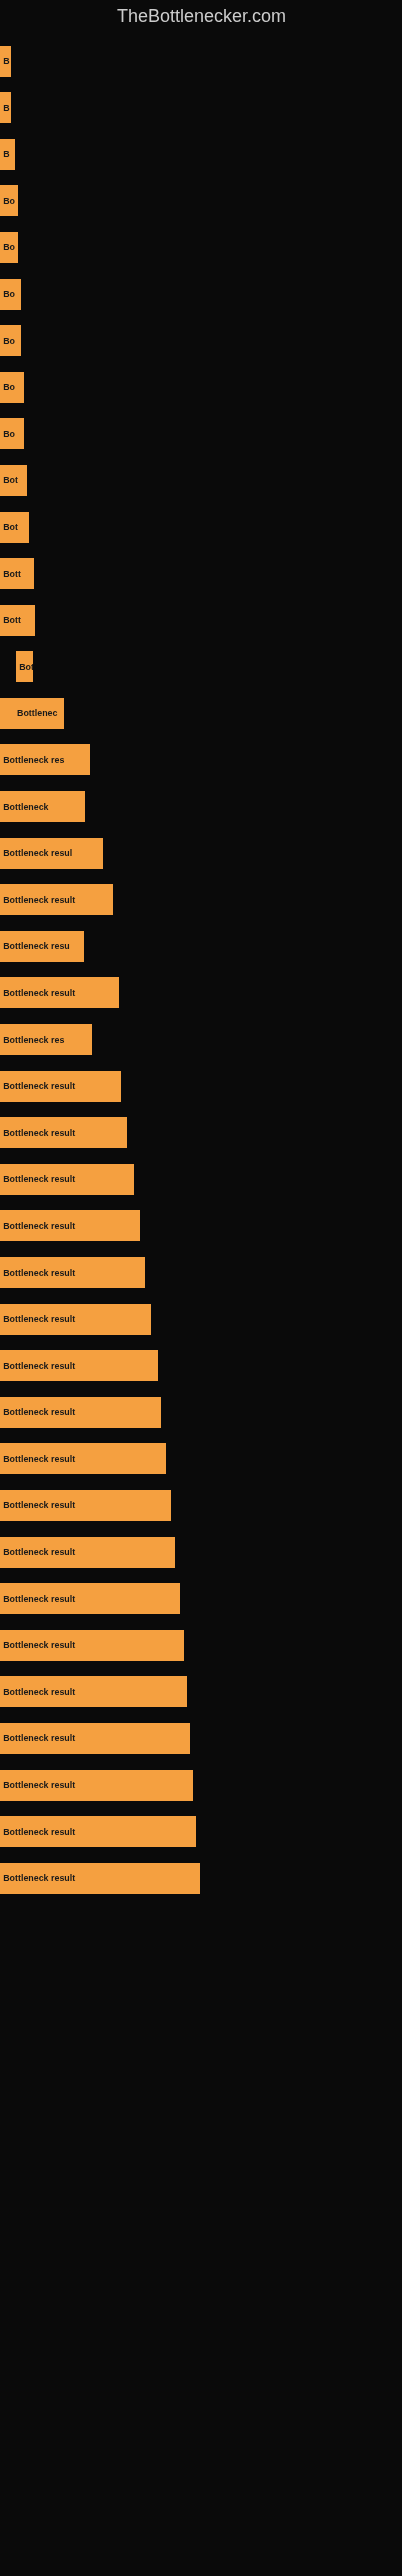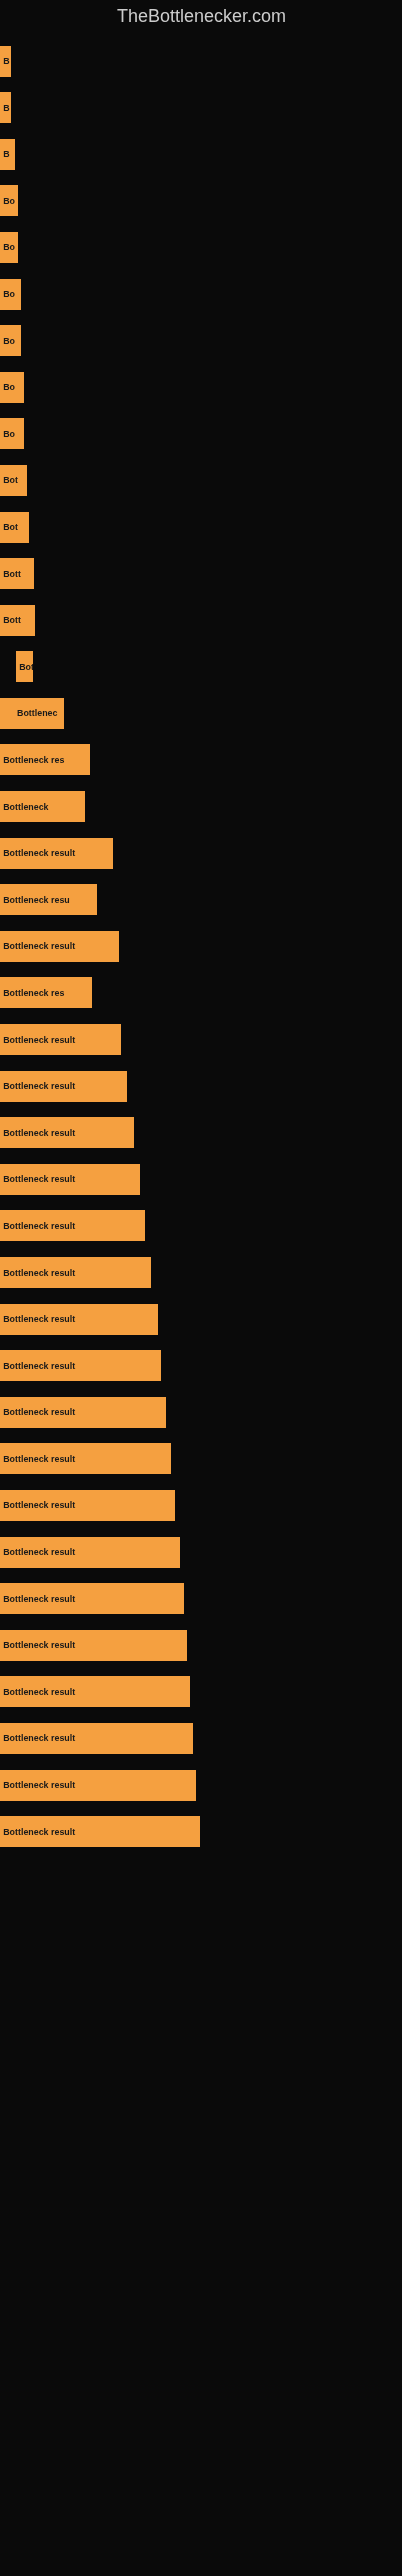--- a/index.html
+++ b/index.html
@@ -95,24 +95,27 @@
     <div class="bar-row">
       <div class="bar-label" style="width: 64px; padding-left: 17px;">Bottlenec</div>
     </div>
     <div class="bar-row">
       <div class="bar-label" style="width: 90px;">Bottleneck res</div>
     </div>
     <div class="bar-row">
       <div class="bar-label" style="width: 85px;">Bottleneck</div>
     </div>
     <div class="bar-row">
+      <div class="bar-label" style="width: 103px;">Bottleneck resul</div>
+    </div>
+    <div class="bar-row">
       <div class="bar-label" style="width: 113px;">Bottleneck result</div>
     </div>
     <div class="bar-row">
-      <div class="bar-label" style="width: 97px;">Bottleneck resu</div>
+      <div class="bar-label" style="width: 84px;">Bottleneck resu</div>
     </div>
     <div class="bar-row">
       <div class="bar-label" style="width: 119px;">Bottleneck result</div>
     </div>
     <div class="bar-row">
       <div class="bar-label" style="width: 92px;">Bottleneck res</div>
     </div>
     <div class="bar-row">
       <div class="bar-label" style="width: 121px;">Bottleneck result</div>
     </div>

